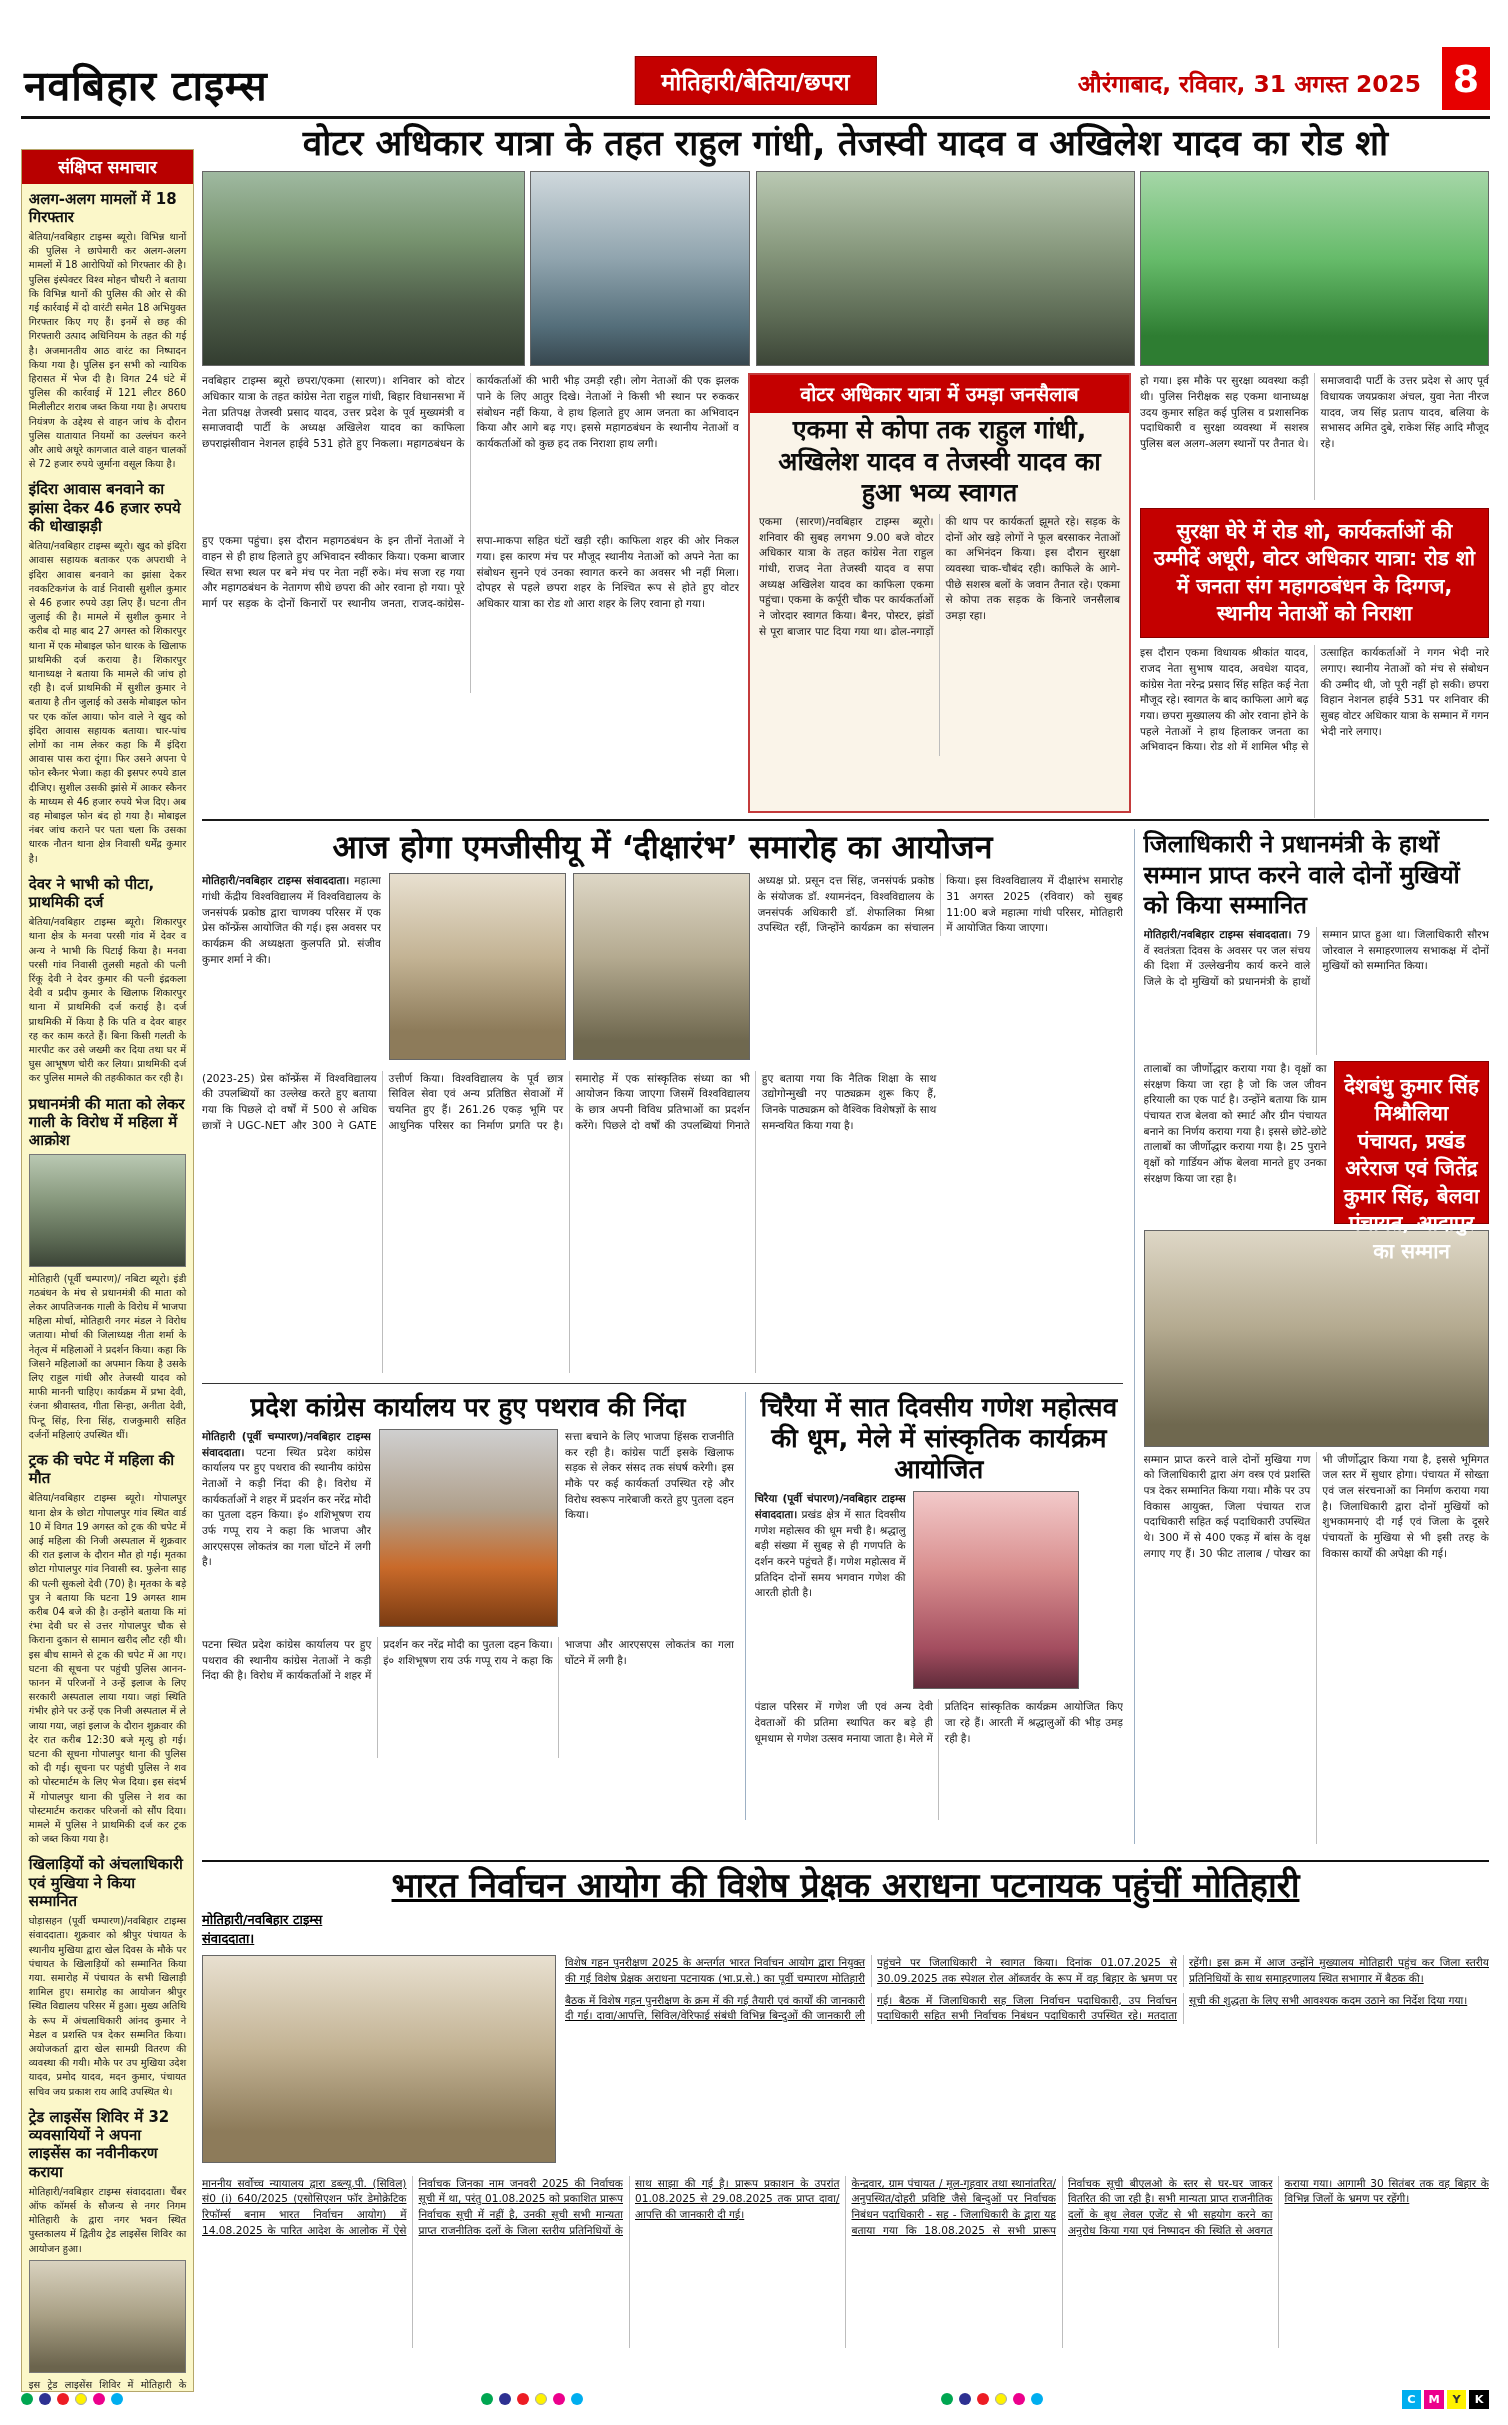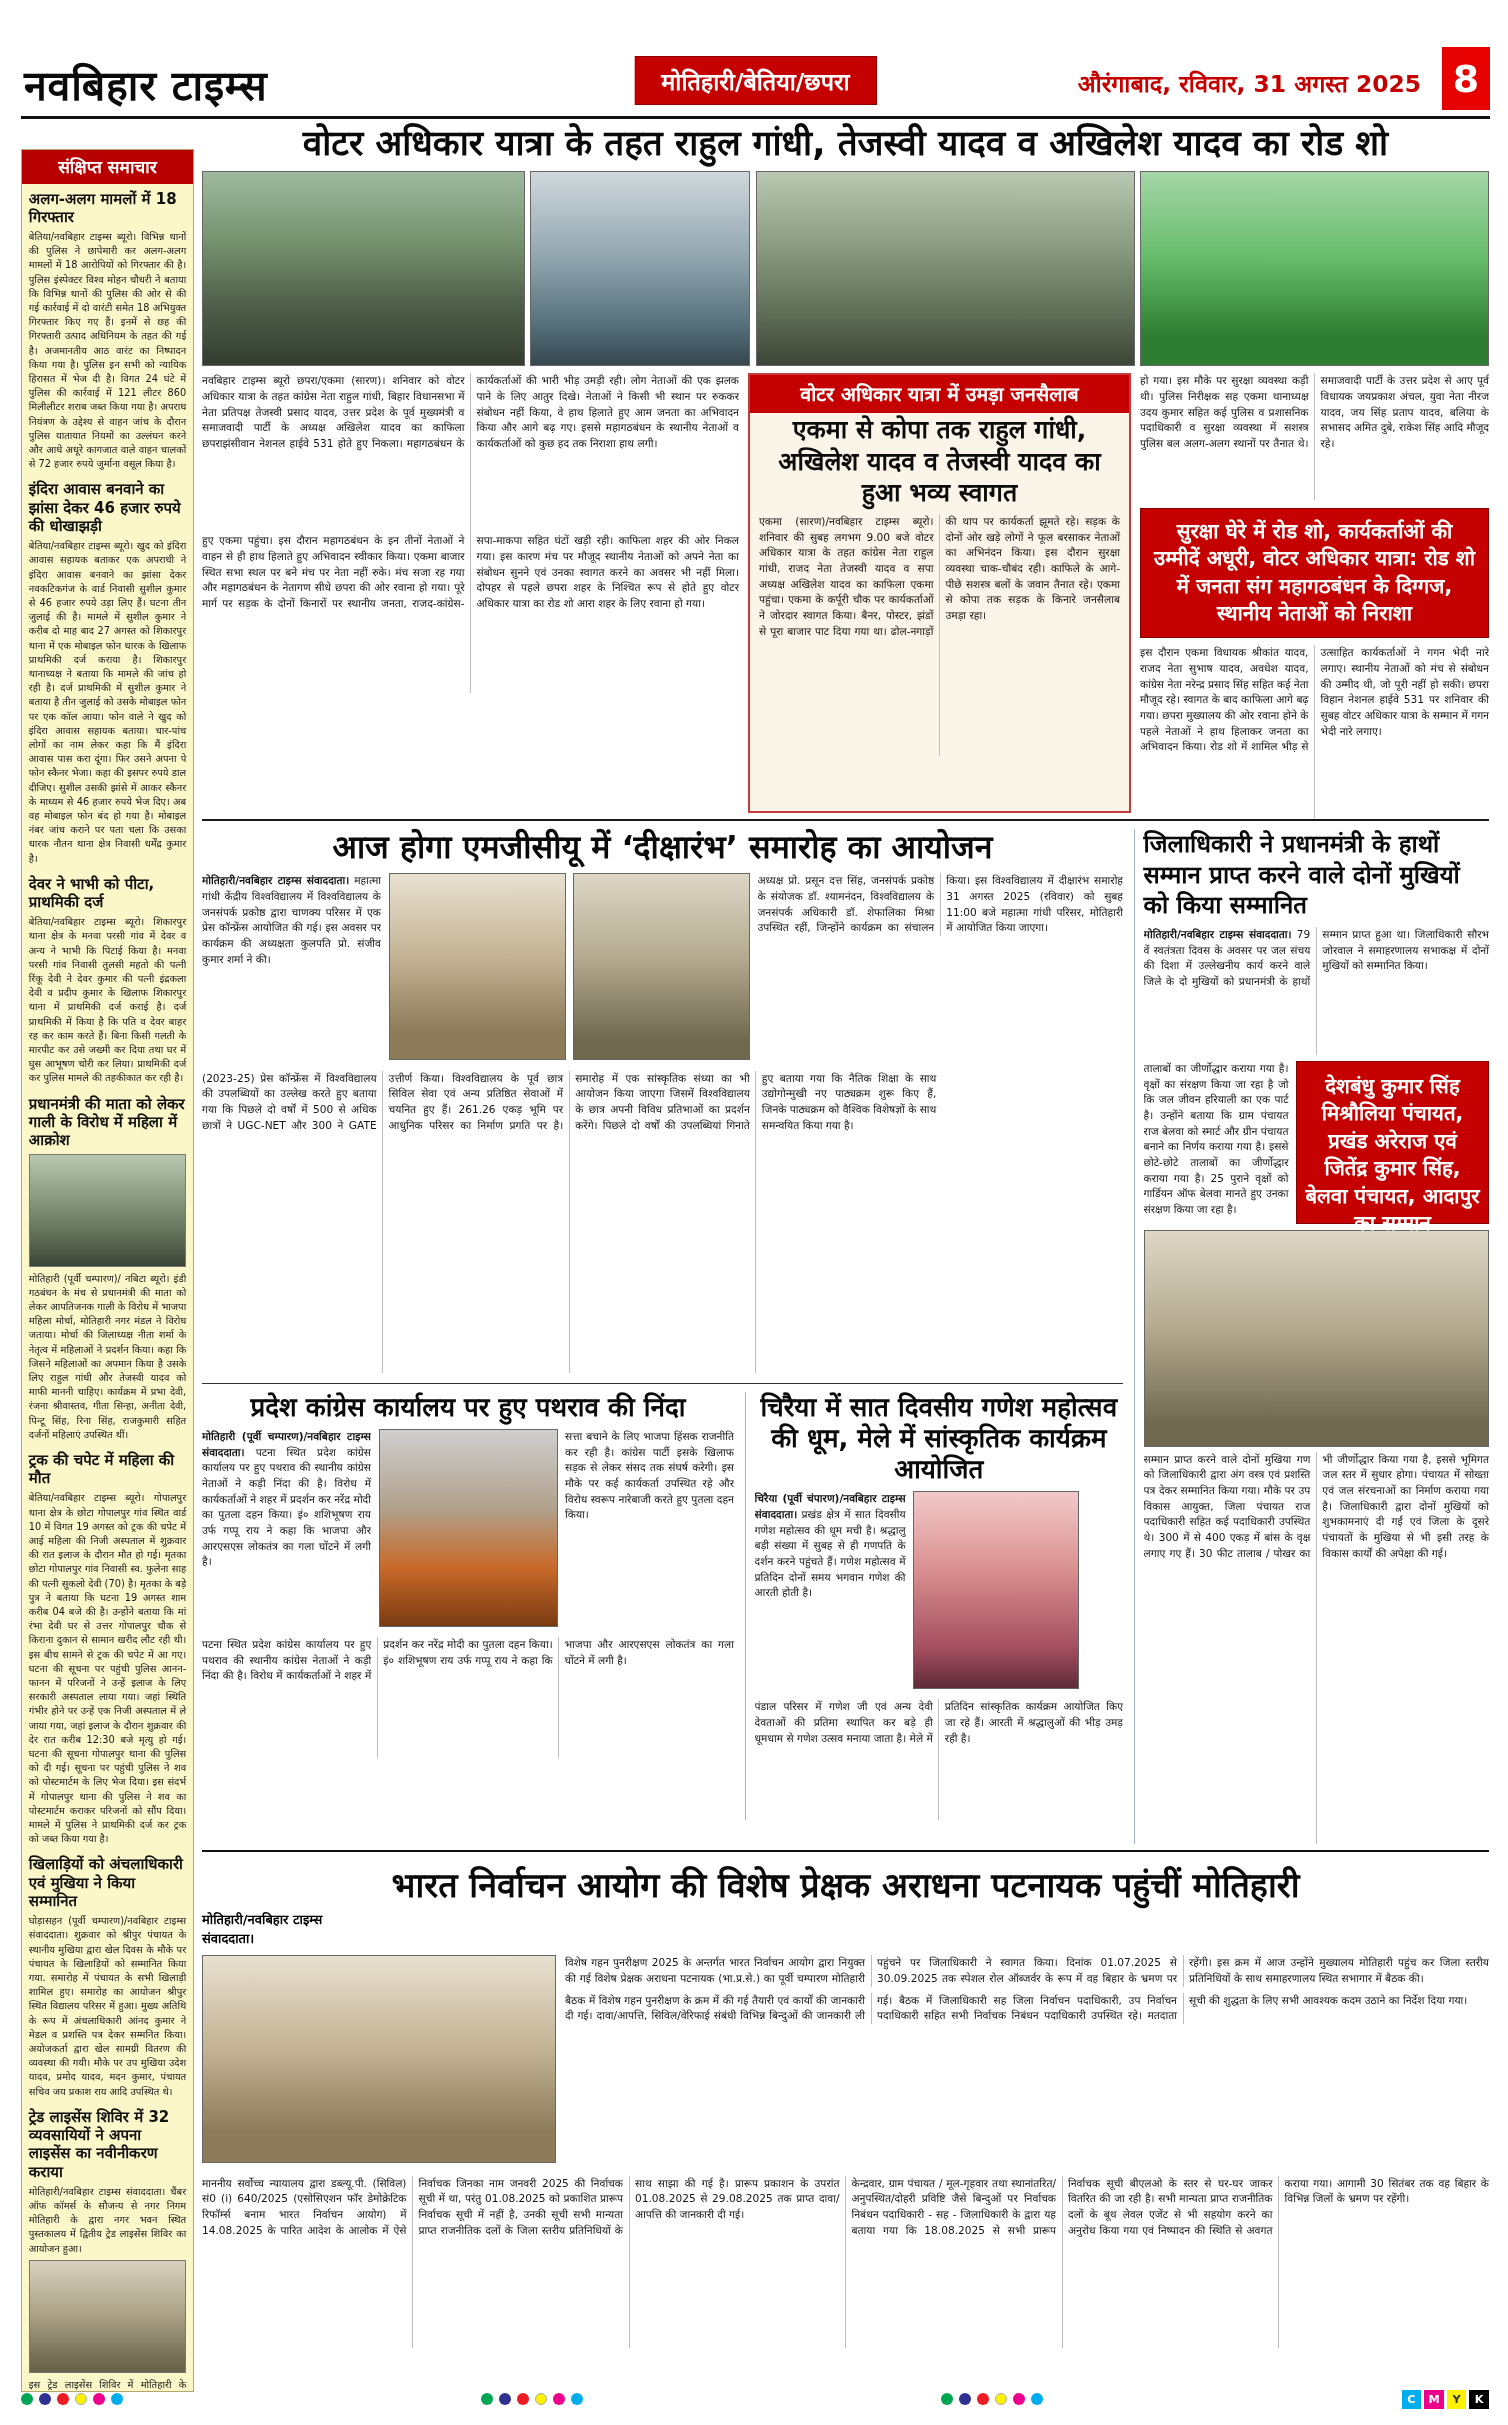--- a/index.html
+++ b/index.html
@@ -57,37 +57,37 @@
   .mgcu-grid { display:flex; gap:7.5px; height:190px; }
   .mgcu-grid .tc { width:179px; overflow:hidden; }
   .mgcu-grid .photo { width:177px; height:187px; }
   .mgcu-grid .rest { flex:1; overflow:hidden; }
   .mgcu-bottom { margin-top:7.5px; height:302px; overflow:hidden; }
 
   .dm h2 { font-size:24px; line-height:1.28; margin-bottom:6px; color:#0a0a0a; }
   .dm .b1 { height:128px; overflow:hidden; }
   .dm-mid { display:flex; gap:7.5px; margin:6px 0; }
   .dm-mid .tc { flex:1; overflow:hidden; height:163px; }
-  .dm-redbox { width:193px; background:#c40000; color:#fff; font-size:20.4px; font-weight:bold; text-align:center;
+  .dm-redbox { width:155px; background:#c40000; color:#fff; font-size:20.4px; font-weight:bold; text-align:center;
                line-height:1.35; padding:10.6px 7.5px; border:1.5px solid #870000; height:163px; }
   .dm .photo { width:100%; height:217px; margin:4.5px 0; }
   .dm .b2 { height:392px; overflow:hidden; }
 
   .band3 { display:flex; gap:10.6px; margin-top:10.6px; border-top:1.5px solid #333; padding-top:7.5px; }
   .congress { width:532px; }
   .congress h2, .ganesh h2 { font-size:26px; line-height:1.2; text-align:center; margin-bottom:6px; color:#0a0a0a; }
   .art-grid { display:flex; gap:7.5px; height:202px; }
   .art-grid .tc { width:169px; overflow:hidden; }
   .art-grid .photo { width:179px; height:198px; }
   .art-grid .rest { flex:1; overflow:hidden; }
   .art-bottom { margin-top:6px; height:121px; overflow:hidden; }
   .ganesh { flex:1; border-left:1.5px solid #9db0c4; padding-left:9px; }
   .ganesh .art-grid .photo { width:166px; }
 
-  .observer { margin-top:6px; border-top:2.3px solid #111; padding-top:15px; }
+  .observer { margin-top:16px; border-top:2.3px solid #111; padding-top:5px;text-decoration:underline; }
   .observer h1 { font-size:34px; font-weight:bold; text-align:center; line-height:1.1; color:#0a0a0a; }
   .obs-head { display:flex; gap:10.6px; align-items:stretch; margin:7.5px 0; }
   .obs-byline { width:157px; font-size:13px; font-weight:bold; line-height:1.4; }
   .obs-strip { flex:1; background:#c40000; color:#fff; font-size:20.4px; font-weight:bold; text-align:center;
                padding:9px 7.5px; border:1.5px solid #870000; }
   .obs-top { display:flex; gap:9px; height:213px; }
   .obs-top .photo { width:354px; height:208px; }
   .obs-top .rest { flex:1; overflow:hidden; }
   .obs-bottom { margin-top:7.5px; height:172px; overflow:hidden; }
 

